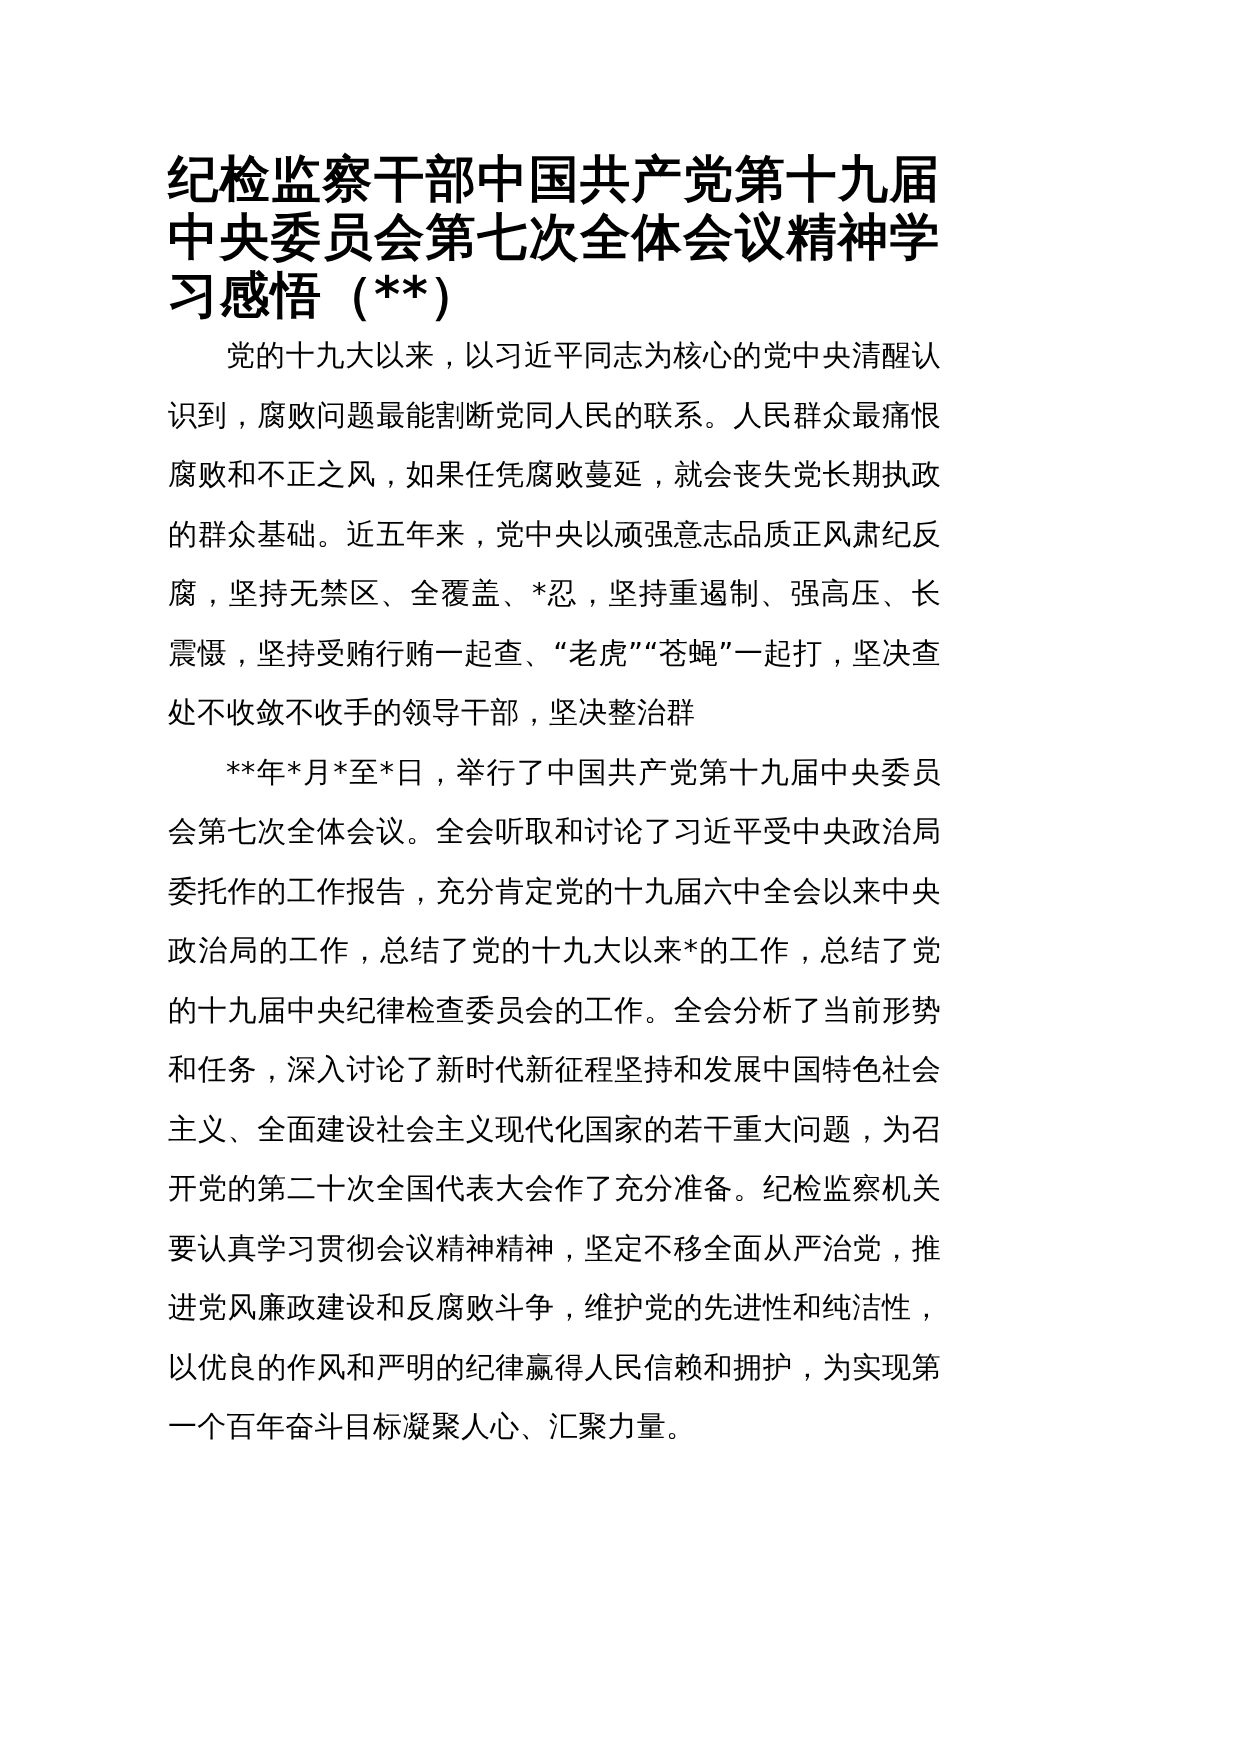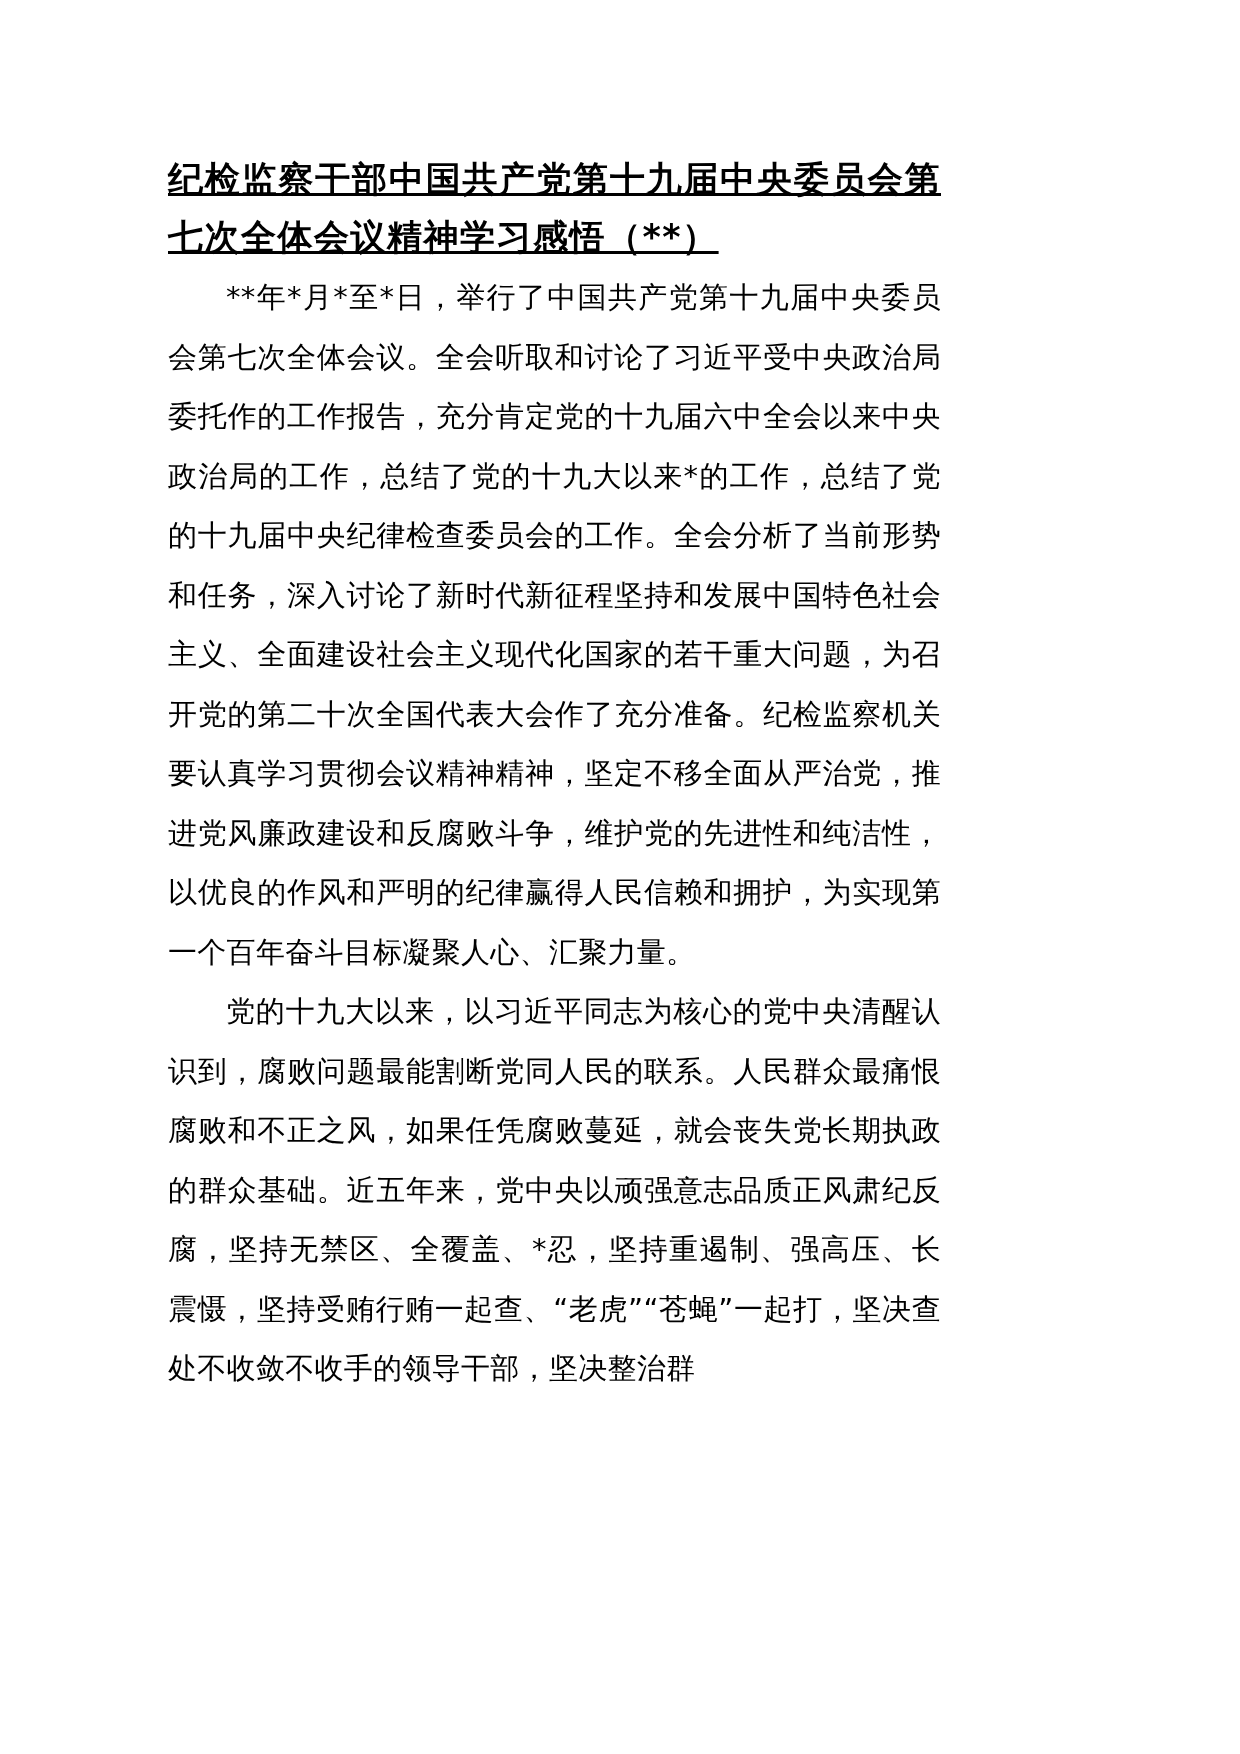--- a/index.html
+++ b/index.html
@@ -16,42 +16,41 @@
       color: #000000;
     }
     .page {
       position: absolute;
       left: 168px;
       top: 150px;
       width: 773px;
     }
     .doc-title {
       margin: 0;
-      font-size: 35px;
+      font-size: 50px;
       line-height: 58px;
       font-weight: bold;
       letter-spacing: 1.5px;
       text-align: justify;
       text-align-last: left;
-      text-decoration: underline;
     }
     .doc-para {
       margin: 0;
       font-size: 29px;
       line-height: 59.5px;
       text-indent: 58px;
       text-align: justify;
       letter-spacing: 0.3px;
     }
     .body-wrap {
       margin-top: 2px;
     }
   </style>
 </head>
 <body>
 
 <div class="page">
   <h1 class="doc-title">纪检监察干部中国共产党第十九届中央委员会第七次全体会议精神学习感悟（**）</h1>
   <div class="body-wrap">
+    <p class="doc-para">党的十九大以来，以习近平同志为核心的党中央清醒认识到，腐败问题最能割断党同人民的联系。人民群众最痛恨腐败和不正之风，如果任凭腐败蔓延，就会丧失党长期执政的群众基础。近五年来，党中央以顽强意志品质正风肃纪反腐，坚持无禁区、全覆盖、*忍，坚持重遏制、强高压、长震慑，坚持受贿行贿一起查、“老虎”“苍蝇”一起打，坚决查处不收敛不收手的领导干部，坚决整治群</p>
     <p class="doc-para">**年*月*至*日，举行了中国共产党第十九届中央委员会第七次全体会议。全会听取和讨论了习近平受中央政治局委托作的工作报告，充分肯定党的十九届六中全会以来中央政治局的工作，总结了党的十九大以来*的工作，总结了党的十九届中央纪律检查委员会的工作。全会分析了当前形势和任务，深入讨论了新时代新征程坚持和发展中国特色社会主义、全面建设社会主义现代化国家的若干重大问题，为召开党的第二十次全国代表大会作了充分准备。纪检监察机关要认真学习贯彻会议精神精神，坚定不移全面从严治党，推进党风廉政建设和反腐败斗争，维护党的先进性和纯洁性，以优良的作风和严明的纪律赢得人民信赖和拥护，为实现第一个百年奋斗目标凝聚人心、汇聚力量。</p>
-    <p class="doc-para">党的十九大以来，以习近平同志为核心的党中央清醒认识到，腐败问题最能割断党同人民的联系。人民群众最痛恨腐败和不正之风，如果任凭腐败蔓延，就会丧失党长期执政的群众基础。近五年来，党中央以顽强意志品质正风肃纪反腐，坚持无禁区、全覆盖、*忍，坚持重遏制、强高压、长震慑，坚持受贿行贿一起查、“老虎”“苍蝇”一起打，坚决查处不收敛不收手的领导干部，坚决整治群</p>
   </div>
 </div>
 
 </body></html>

